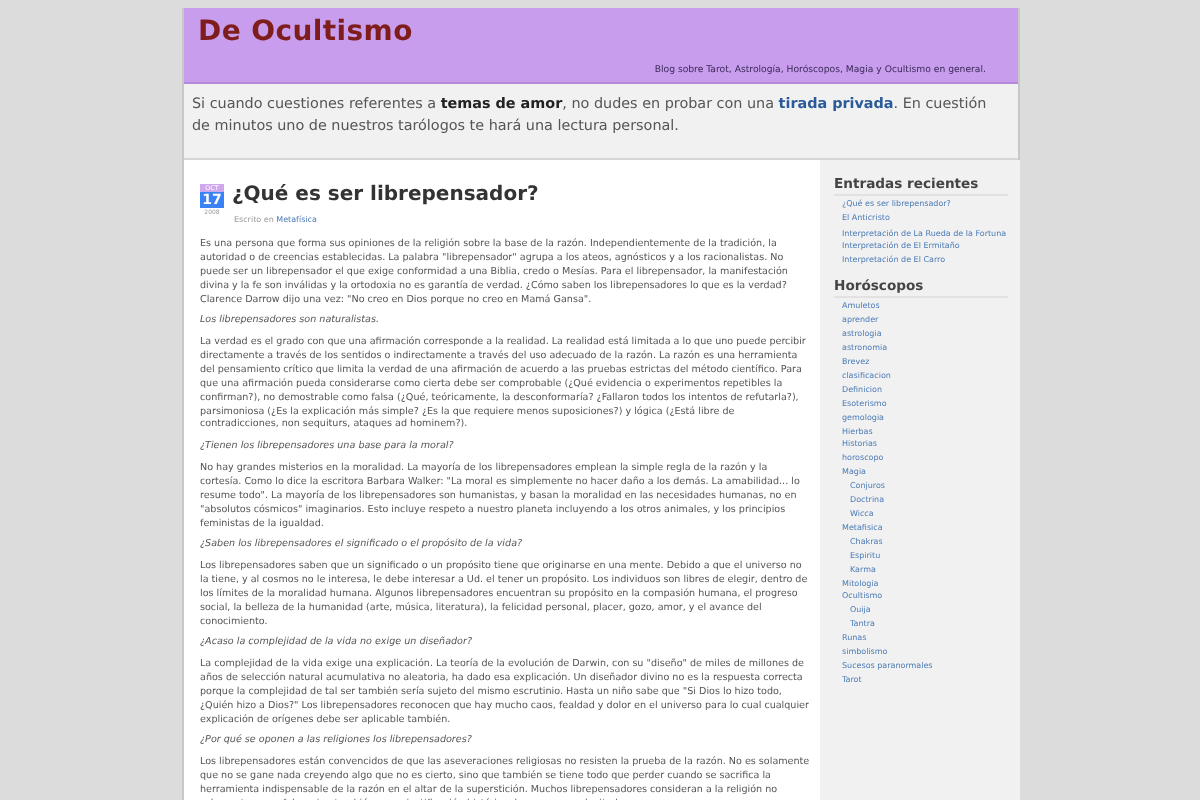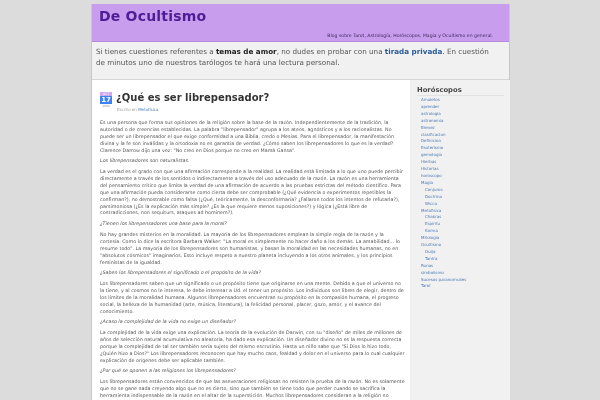--- a/index.html
+++ b/index.html
@@ -15,21 +15,21 @@
     border-left: 1px solid #c8c8c8; border-right: 1px solid #c8c8c8;
     box-sizing: border-box;
   }
   .header {
     position: relative; height: 37px; background: #c99ded;
     border-bottom: 1px solid #b68ad9;
   }
   .site-title {
     position: absolute; left: 7px; top: 4px;
     font-family: "DejaVu Sans", sans-serif; font-weight: bold;
-    font-size: 14px; color: #4c1d95; letter-spacing: 0.2px;
+    font-size: 14px; color: #7f1d1d; letter-spacing: 0.2px;
   }
   .tagline {
     position: absolute; right: 16px; bottom: 3px;
     font-size: 4.6px; color: #3a2a5a;
   }
   .banner {
     background: #f1f1f1; height: 38px; box-sizing: border-box;
     padding: 5px 12px 0 4px;
     font-size: 7.2px; line-height: 10.5px; color: #555;
     border-bottom: 1px solid #d6d6d6;
@@ -101,21 +101,21 @@
 </head>
 <body>
 
 <div class="page">
   <div class="header">
     <div class="site-title">De Ocultismo</div>
     <div class="tagline">Blog sobre Tarot, Astrología, Horóscopos, Magia y Ocultismo en general.</div>
   </div>
 
   <div class="banner">
-    <span>Si tienes cuestiones referentes a </span><b>temas de amor</b><span>, no dudes en probar con una </span><span class="link">tirada privada</span><span>. En cuestión de minutos uno de nuestros tarólogos te hará una lectura personal.</span>
+    <span>Si cuando cuestiones referentes a </span><b>temas de amor</b><span>, no dudes en probar con una </span><span class="link">tirada privada</span><span>. En cuestión de minutos uno de nuestros tarólogos te hará una lectura personal.</span>
   </div>
 
   <div class="content">
     <div class="main">
       <div class="post-head">
         <div class="date-badge">
           <span class="date-month">OCT</span>
           <span class="date-day">17</span>
           <span class="date-year">2008</span>
         </div>
@@ -135,20 +135,30 @@
           <p>Los librepensadores saben que un significado o un propósito tiene que originarse en una mente. Debido a que el universo no la tiene, y al cosmos no le interesa, le debe interesar a Ud. el tener un propósito. Los individuos son libres de elegir, dentro de los límites de la moralidad humana. Algunos librepensadores encuentran su propósito en la compasión humana, el progreso social, la belleza de la humanidad (arte, música, literatura), la felicidad personal, placer, gozo, amor, y el avance del conocimiento.</p>
           <p class="q">¿Acaso la complejidad de la vida no exige un diseñador?</p>
           <p>La complejidad de la vida exige una explicación. La teoría de la evolución de Darwin, con su "diseño" de miles de millones de años de selección natural acumulativa no aleatoria, ha dado esa explicación. Un diseñador divino no es la respuesta correcta porque la complejidad de tal ser también sería sujeto del mismo escrutinio. Hasta un niño sabe que "Si Dios lo hizo todo, ¿Quién hizo a Dios?" Los librepensadores reconocen que hay mucho caos, fealdad y dolor en el universo para lo cual cualquier explicación de orígenes debe ser aplicable también.</p>
           <p class="q">¿Por qué se oponen a las religiones los librepensadores?</p>
           <p>Los librepensadores están convencidos de que las aseveraciones religiosas no resisten la prueba de la razón. No es solamente que no se gane nada creyendo algo que no es cierto, sino que también se tiene todo que perder cuando se sacrifica la herramienta indispensable de la razón en el altar de la superstición. Muchos librepensadores consideran a la religión no solamente como falsa, sino también como justificación histórica de guerras, esclavitud,</p>
         </div>
     </div>
 
     <div class="sidebar">
 
+      <div class="widget" style="padding-top:8px">
+        <h3 class="widget-title">Entradas recientes</h3>
+        <ul class="links" id="recent-list">
+            <li>¿Qué es ser librepensador?</li>
+            <li>El Anticristo</li>
+            <li class="wrap">Interpretación de La Rueda de la Fortuna</li>
+            <li>Interpretación de El Ermitaño</li>
+            <li>Interpretación de El Carro</li>
+          </ul>
+      </div>
 
 
       <div class="widget" style="padding-top:6px">
         <h3 class="widget-title">Horóscopos</h3>
         <ul class="links" id="cat-list">
             <li>Amuletos</li>
             <li>aprender</li>
             <li>astrologia</li>
             <li>astronomia</li>
             <li>Brevez</li>

